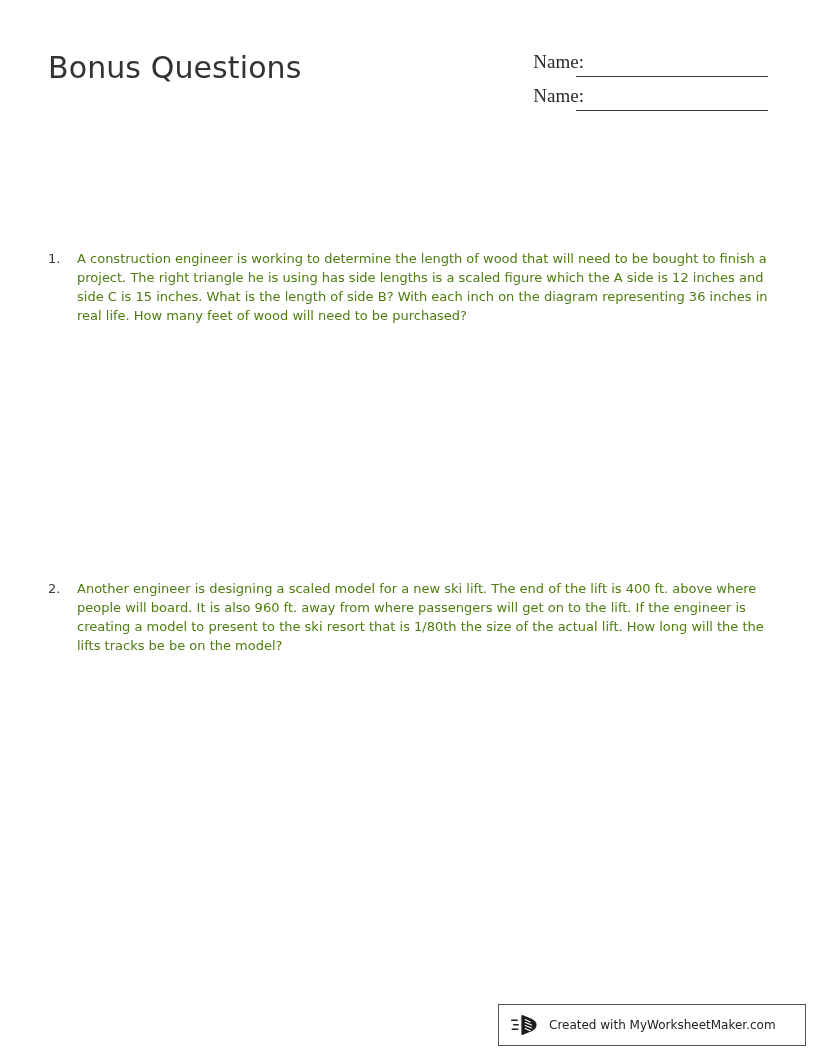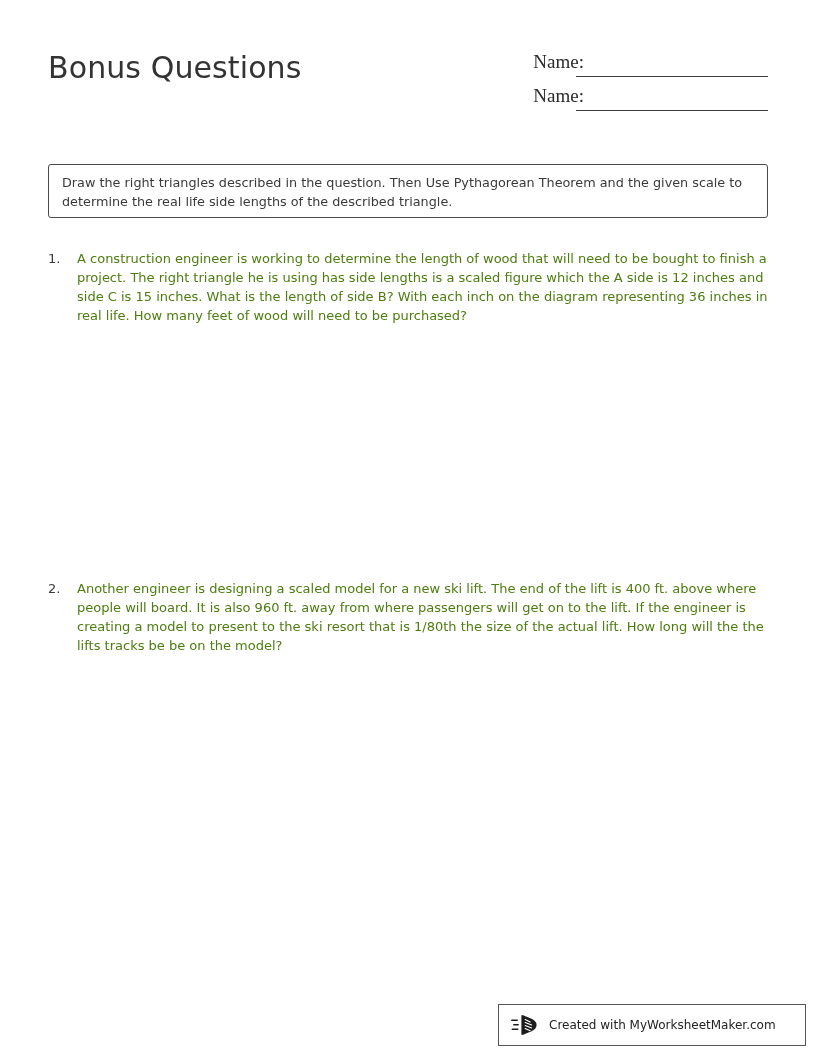--- a/index.html
+++ b/index.html
@@ -164,23 +164,20 @@
         <span class="field-label">Name:</span>
         <span class="field-line"></span>
       </div>
       <div class="field-row">
         <span class="field-label">Name:</span>
         <span class="field-line"></span>
       </div>
     </div>
   </div>
 
-  <div class="instruction-box">
-    <div class="instruction-text">Draw the right triangles described in the question. Then Use Pythagorean Theorem and the given scale to determine the real life side lengths of the described triangle.</div>
-  </div>
 
   <div class="questions">
 
     <div class="question">
       <span class="q-number">1.</span>
       <div class="q-text">A construction engineer is working to determine the length of wood that will need to be bought to finish a project. The right triangle he is using has side lengths is a scaled figure which the A side is 12 inches and side C is 15 inches. What is the length of side B? With each inch on the diagram representing 36 inches in real life. How many feet of wood will need to be purchased?</div>
       <div class="q-workspace" style="height: 254px;"></div>
     </div>
 
     <div class="question">

